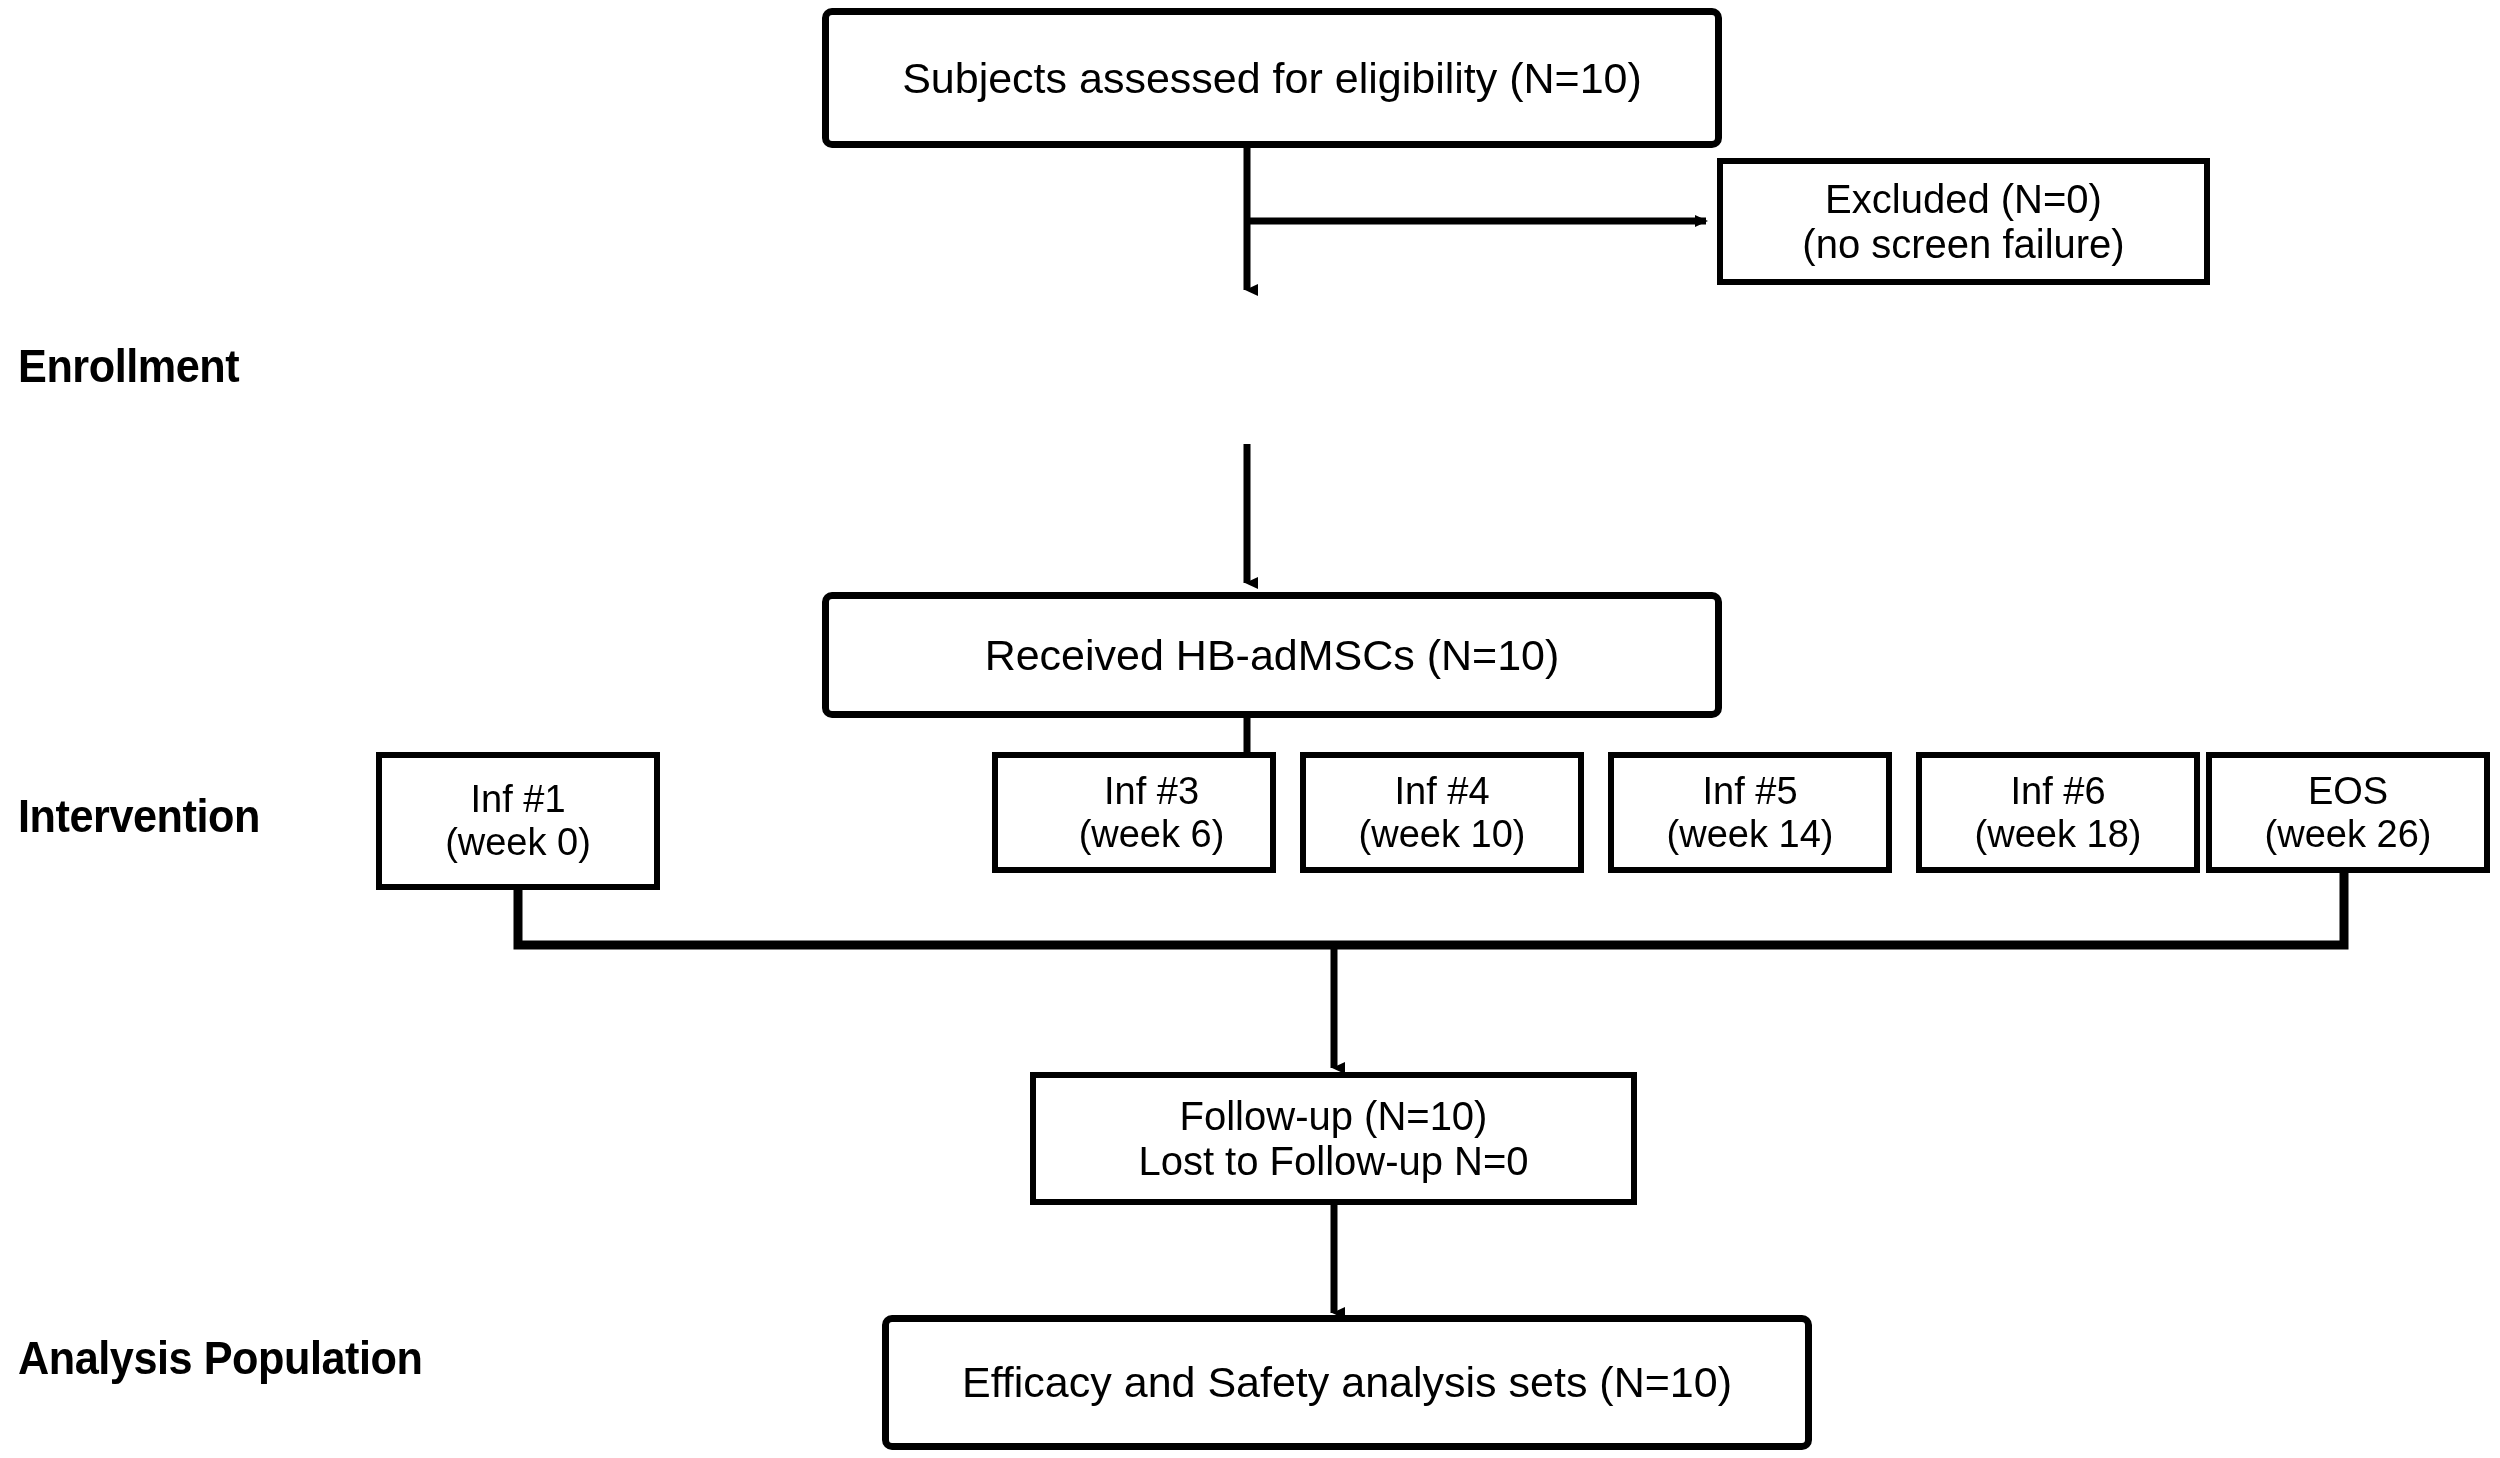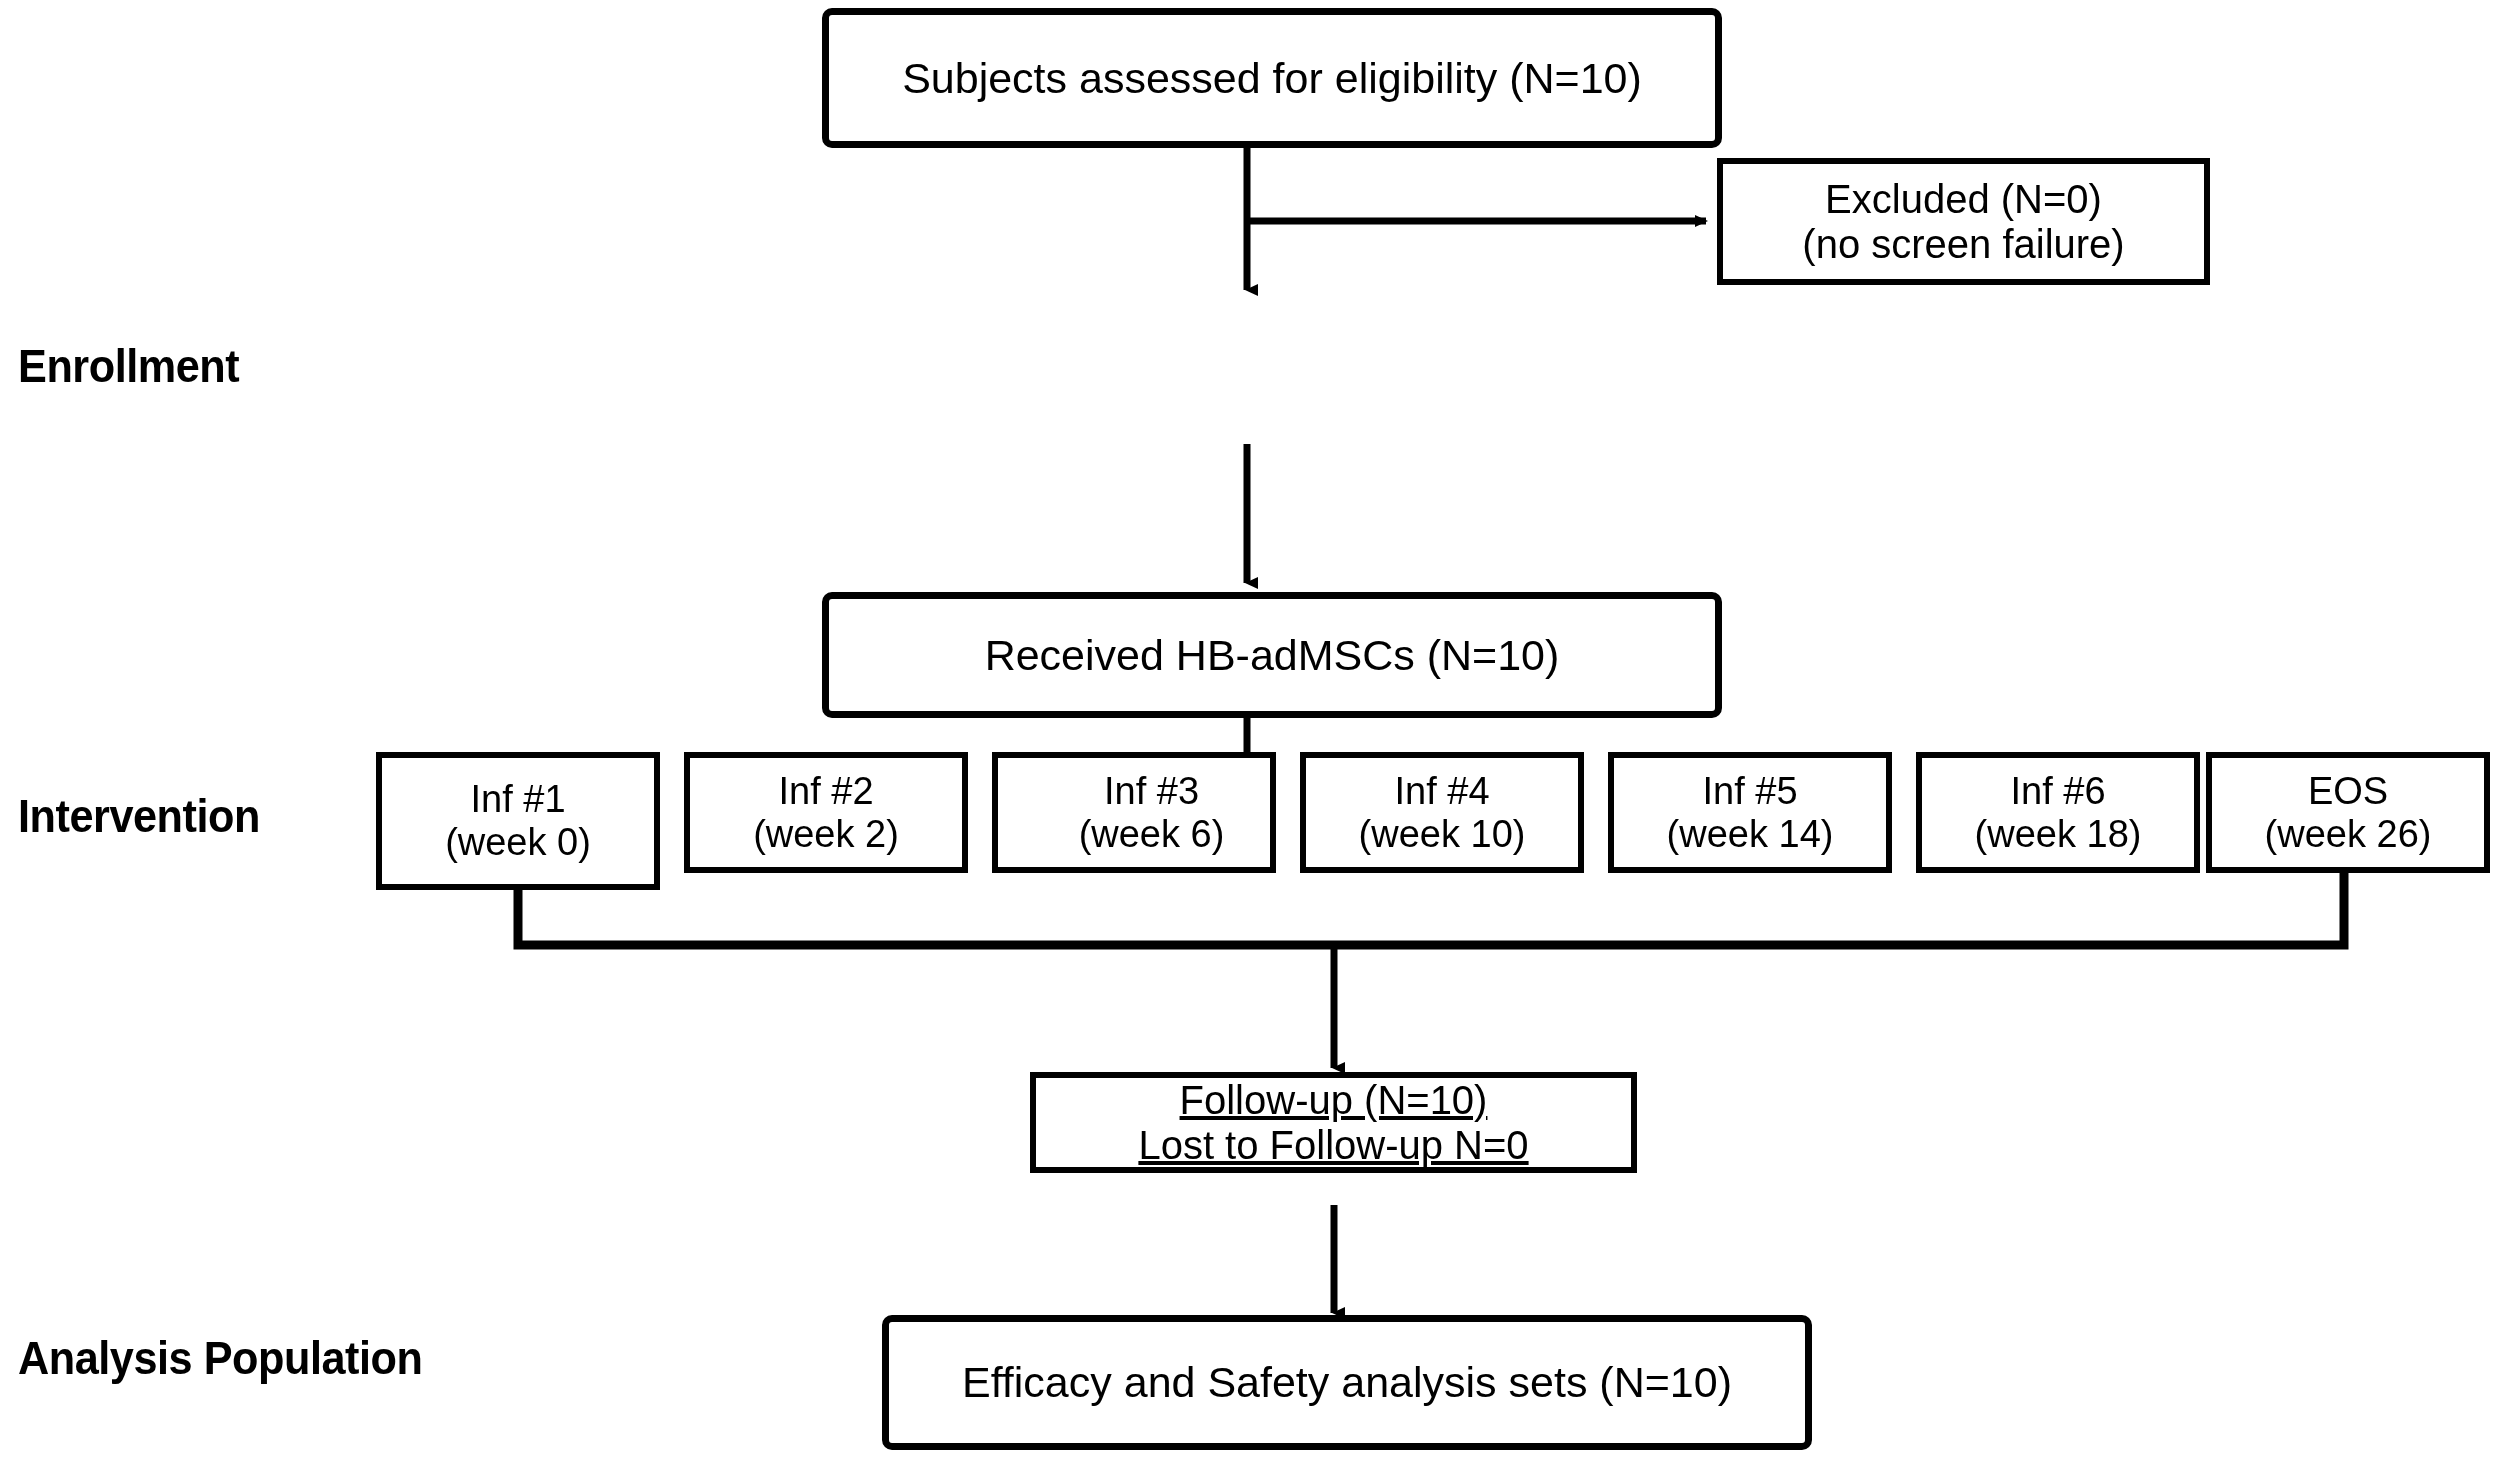--- a/index.html
+++ b/index.html
@@ -106,24 +106,20 @@
 
   <div class="node rounded" style="left:822px; top:592px; width:900px; height:126px;">
     <span class="line fs-big">Received HB-adMSCs (N=10)</span>
   </div>
 
   <div class="node thin" style="left:376px; top:752px; width:284px; height:138px;">
     <span class="line fs-small">Inf #1</span>
     <span class="line fs-small">(week 0)</span>
   </div>
 
-  <div class="node thin" style="left:684px; top:752px; width:284px; height:121px;">
-    <span class="line fs-small">Inf #2</span>
-    <span class="line fs-small">(week 2)</span>
-  </div>
 
   <div class="node thin" style="left:992px; top:752px; width:284px; height:121px;padding-left:35px;">
     <span class="line fs-small">Inf #3</span>
     <span class="line fs-small">(week 6)</span>
   </div>
 
   <div class="node thin" style="left:1300px; top:752px; width:284px; height:121px;">
     <span class="line fs-small">Inf #4</span>
     <span class="line fs-small">(week 10)</span>
   </div>
@@ -136,21 +132,21 @@
   <div class="node thin" style="left:1916px; top:752px; width:284px; height:121px;">
     <span class="line fs-small">Inf #6</span>
     <span class="line fs-small">(week 18)</span>
   </div>
 
   <div class="node thin" style="left:2206px; top:752px; width:284px; height:121px;">
     <span class="line fs-small">EOS</span>
     <span class="line fs-small">(week 26)</span>
   </div>
 
-  <div class="node thin" style="left:1030px; top:1072px; width:607px; height:101px;text-decoration:underline;">
+  <div class="node thin" style="left:1030px; top:1072px; width:607px; height:133px;">
     <span class="line fs-med">Follow-up  (N=10)</span>
     <span class="line fs-med">Lost to Follow-up N=0</span>
   </div>
 
   <div class="node rounded" style="left:882px; top:1315px; width:930px; height:135px;justify-content:center;">
     <span class="line fs-big">Efficacy and Safety analysis sets (N=10)</span>
   </div>
 
 </div>
 

